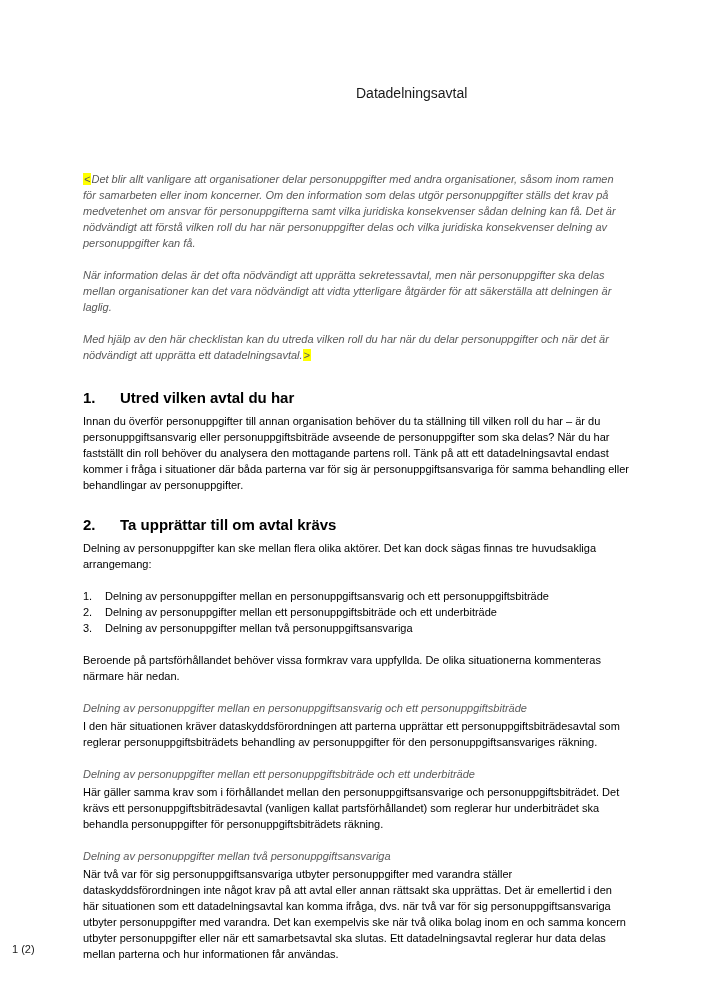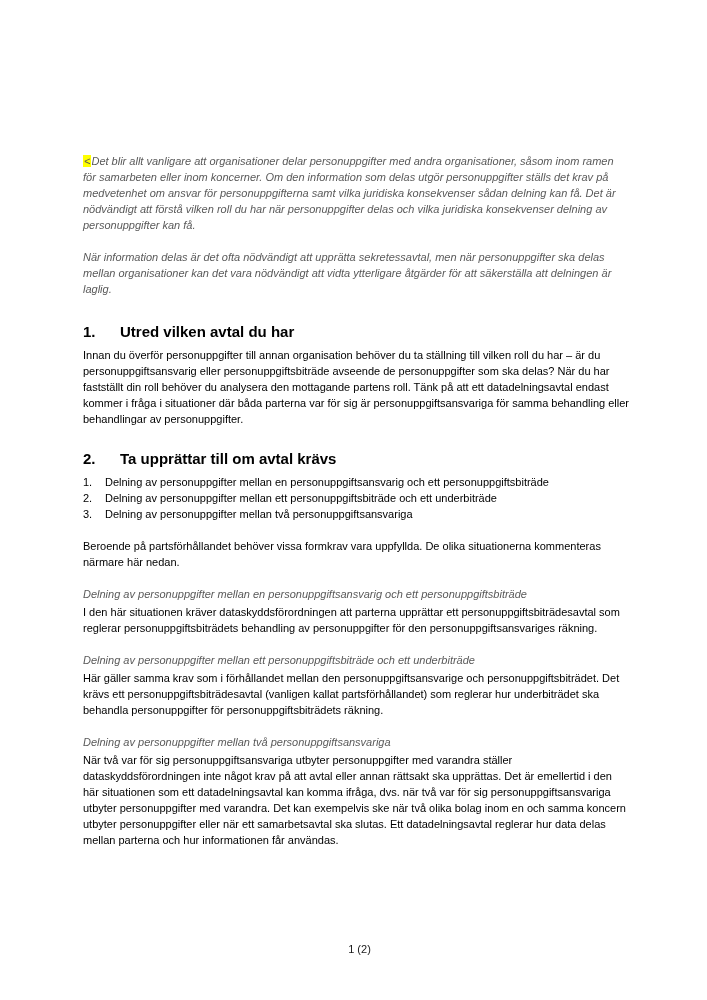--- a/index.html
+++ b/index.html
@@ -67,52 +67,55 @@
     margin: 16px 0 2px 0;
   }
   .subsection p { margin: 0 0 16px 0; }
 
   
   .page-footer {
     position: absolute;
     left: 0;
     right: 0;
     top: 941px;
-    text-align: center;
+    text-align: left;
     font-size: 11px;
     color: #1a1a1a;
     margin-left: 12px;
   }
 </style>
 </head>
 <body>
 
 <div class="page">
 
   <div class="doc-header">
+    <div class="doc-subtitle">Datadelningsavtal</div>
   </div>
 
   <div class="intro">
     <p><mark class="hl">&lt;</mark><span>Det blir allt vanligare att organisationer delar personuppgifter med andra organisationer, såsom inom ramen för samarbeten eller inom koncerner. Om den information som delas utgör personuppgifter ställs det krav på medvetenhet om ansvar för personuppgifterna samt vilka juridiska konsekvenser sådan delning kan få. Det är nödvändigt att förstå vilken roll du har när personuppgifter delas och vilka juridiska konsekvenser delning av personuppgifter kan få.</span></p>
     <p>När information delas är det ofta nödvändigt att upprätta sekretessavtal, men när personuppgifter ska delas mellan organisationer kan det vara nödvändigt att vidta ytterligare åtgärder för att säkerställa att delningen är laglig.</p>
+    <p><span>Med hjälp av den här checklistan kan du utreda vilken roll du har när du delar personuppgifter och när det är nödvändigt att upprätta ett datadelningsavtal.</span><mark class="hl">&gt;</mark></p>
   </div>
 
   <div class="section-1">
     <h2 class="section-heading">
       <span class="sec-num">1.</span>
         <span>Utred vilken avtal du har</span>
     </h2>
     <p class="body-par">Innan du överför personuppgifter till annan organisation behöver du ta ställning till vilken roll du har – är du personuppgiftsansvarig eller personuppgiftsbiträde avseende de personuppgifter som ska delas? När du har fastställt din roll behöver du analysera den mottagande partens roll. Tänk på att ett datadelningsavtal endast kommer i fråga i situationer där båda parterna var för sig är personuppgiftsansvariga för samma behandling eller behandlingar av personuppgifter.</p>
   </div>
 
   <div class="section-2">
     <h2 class="section-heading">
       <span class="sec-num">2.</span>
         <span>Ta upprättar till om avtal krävs</span>
     </h2>
+    <p class="body-par">Delning av personuppgifter kan ske mellan flera olika aktörer. Det kan dock sägas finnas tre huvudsakliga arrangemang:</p>
 
     <ol class="arr-list">
       <li>
           <span class="li-num">1.</span>
           <span>Delning av personuppgifter mellan en personuppgiftsansvarig och ett personuppgiftsbiträde</span>
         </li>
       <li>
           <span class="li-num">2.</span>
           <span>Delning av personuppgifter mellan ett personuppgiftsbiträde och ett underbiträde</span>
         </li>

